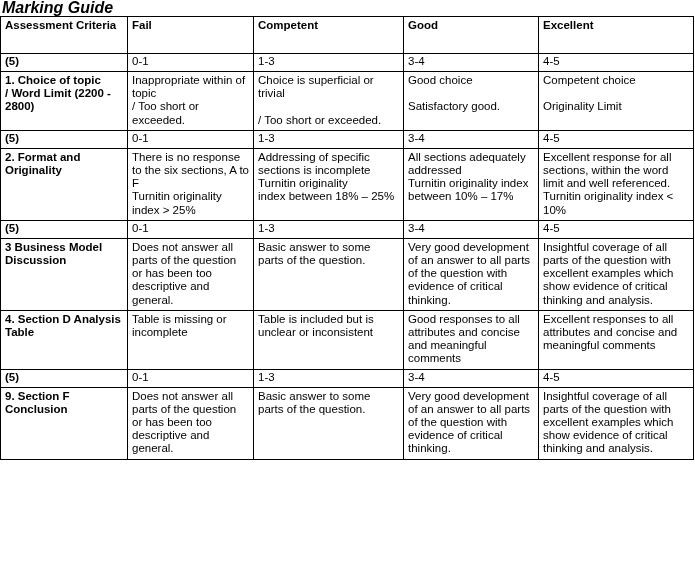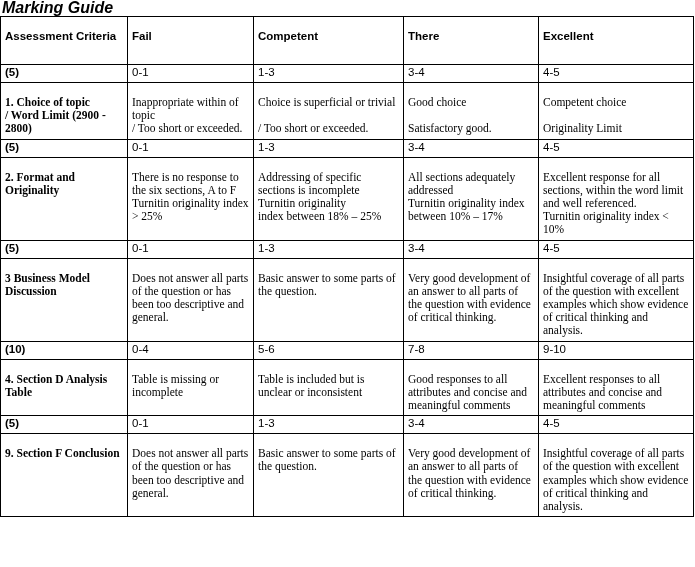--- a/index.html
+++ b/index.html
@@ -32,21 +32,21 @@
   table.marking-guide {
     border-collapse: collapse;
     table-layout: fixed;
     width: 693px;
     margin: 0;
     border: 0;
   }
   table.marking-guide td {
     border: 1.4px solid #000000;
     vertical-align: top;
-    padding: 13px 4px 3px 4px;
+    padding: 2px 4px 3px 4px;
     font-size: 11.5px;
     line-height: 13.2px;
     word-wrap: break-word;
     overflow-wrap: break-word;
   }
   
   col.c0 { width: 127px; }
   col.c1 { width: 126px; }
   col.c2 { width: 150px; }
   col.c3 { width: 135px; }
@@ -63,21 +63,20 @@
   }
   tr.score-row td.crit {
     font-weight: bold;
   }
   tr.criteria-row td.crit {
     font-weight: bold;
   }
   .para {
     margin: 0;
     padding: 0;
-    font-family: Liberation Serif, serif;
   }
   .para + .para {
     margin-top: 0;
   }
   .gap {
     height: 13.2px;
   }
 </style>
 </head>
 <body>
@@ -93,35 +92,35 @@
         <col class="c2">
         <col class="c3">
         <col class="c4">
     </colgroup>
     <tbody>
 
       <tr class="header-row">
         <td>Assessment Criteria</td>
         <td>Fail</td>
         <td>Competent</td>
-        <td>There</td>
+        <td>Good</td>
         <td>Excellent</td>
       </tr>
 
       <tr class="score-row">
         <td class="crit">(5)</td>
         <td>0-1</td>
         <td>1-3</td>
         <td>3-4</td>
         <td>4-5</td>
       </tr>
       <tr class="criteria-row">
         <td class="crit">
             <div class="para">1. Choice of topic</div>
-            <div class="para">/ Word Limit (2900 - 2800)</div>
+            <div class="para">/ Word Limit (2200 - 2800)</div>
           </td>
         <td>
             <div class="para">Inappropriate within of topic</div>
             <div class="para">/ Too short or exceeded.</div>
           </td>
         <td>
             <div class="para">Choice is superficial or trivial</div>
             <div class="gap"></div>
             <div class="para">/ Too short or exceeded.</div>
           </td>
@@ -184,27 +183,20 @@
             <div class="para">Basic answer to some parts of the question.</div>
           </td>
         <td>
             <div class="para">Very good development of an answer to all parts of the question with evidence of critical thinking.</div>
           </td>
         <td>
             <div class="para">Insightful coverage of all parts of the question with excellent examples which show evidence of critical thinking and analysis.</div>
           </td>
       </tr>
 
-      <tr class="score-row">
-        <td class="crit">(10)</td>
-        <td>0-4</td>
-        <td>5-6</td>
-        <td>7-8</td>
-        <td>9-10</td>
-      </tr>
       <tr class="criteria-row">
         <td class="crit">
             <div class="para">4. Section D Analysis Table</div>
           </td>
         <td>
             <div class="para">Table is missing or incomplete</div>
           </td>
         <td>
             <div class="para">Table is included but is unclear or inconsistent</div>
           </td>

